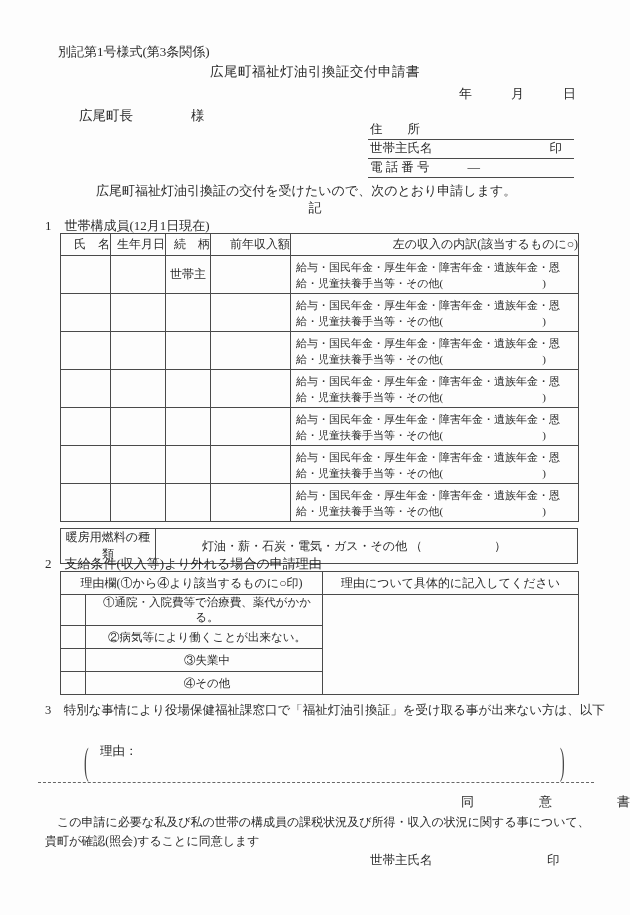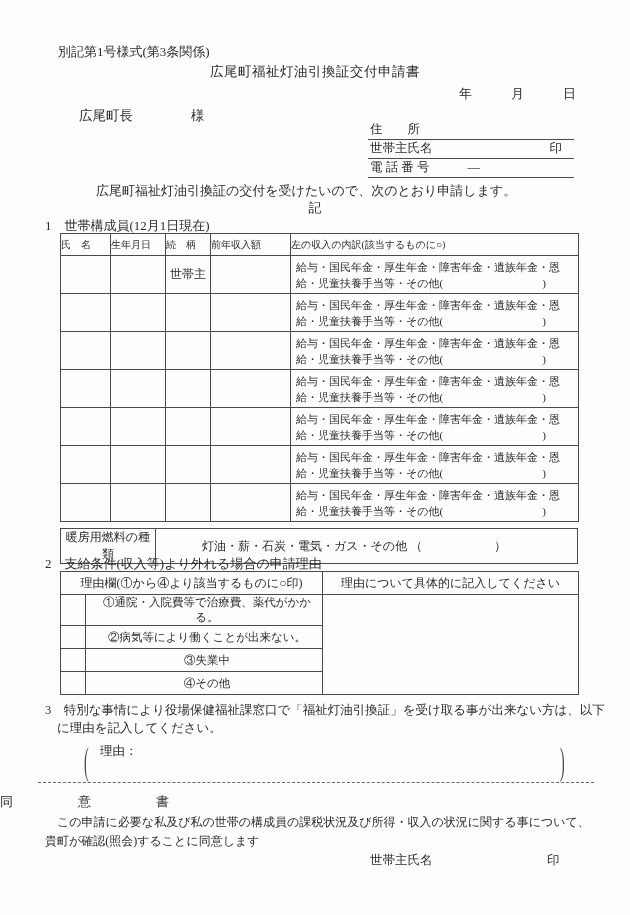--- a/index.html
+++ b/index.html
@@ -28,21 +28,21 @@
   .sec-heading { font-size:13px; }
   .s1-heading { top:217px; left:45px; }
   .s2-heading { top:555px; left:45px; }
   .s3-heading { top:701px; left:45px; line-height:18px; font-size:12.5px; }
   .s3-heading .line2 { margin-left:12px; }
 
   table { border-collapse:collapse; table-layout:fixed; }
   td, th { border:1px solid #4a4a4a; font-weight:normal; }
 
   .tbl1 { top:233px; left:60px; width:518px; }
-  .tbl1 th { height:22px; font-size:10px; text-align:left; }
+  .tbl1 th { height:22px; font-size:12px; text-align:right; }
   .tbl1 td { height:38px; }
   .cell-center { text-align:center; font-size:12px; }
   .cell-detail { font-size:11px; line-height:16px; padding:2px 5px; word-break:break-all; overflow:hidden; }
 
   .tbl-fuel { top:528px; left:60px; width:518px; }
   .tbl-fuel td { height:25px; font-size:12px; }
   .fuel-label { width:95px; text-align:center;margin-top:46px; }
   .fuel-options { padding-left:46px; }
 
   .tbl2 { top:571px; left:60px; width:518px; }
@@ -50,21 +50,21 @@
   .tbl2 td { height:23px; }
   .mark-cell { width:25px; }
   .reason-cell { font-size:11.5px; padding-left:6px;text-align:center; }
   .detail-entry { background:#fdfdfd; }
 
   .bracket { position:absolute; font-size:14px; color:#4a4a4a; transform:scaleY(2.7); transform-origin:top; }
   .reason-label { top:743px; left:100px; font-size:12.5px; }
 
   .dashed-sep { top:782px; left:38px; width:556px; border-top:1px dashed #666; }
 
-  .consent-title { top:793px; left:0; right:0; text-align:left; font-size:13px; }
+  .consent-title { top:793px; left:0; right:0; text-align:right; font-size:13px; }
   .consent-body { top:813px; left:45px; width:560px; font-size:12px; line-height:19px; }
   .consent-sign-label { top:852px; left:370px; font-size:12.5px; }
   .consent-sign-seal { top:852px; left:547px; font-size:12.5px; }
 </style>
 </head>
 <body>
 
 <div id="page">
 
   <div class="abs form-number">別記第1号様式(第3条関係)</div>
@@ -199,21 +199,20 @@
     </tr>
     <tr>
       <td class="mark-cell"></td>
       <td class="reason-cell">④その他</td>
     </tr>
   </tbody>
     </table>
 
   <div class="abs s3-heading">
     <div>3　特別な事情により役場保健福祉課窓口で「福祉灯油引換証」を受け取る事が出来ない方は、以下</div>
-    <div class="line2">に理由を記入してください。</div>
   </div>
 
   <span class="bracket" style="top:742px; left:84px;">(</span>
   <div class="abs reason-label">理由：</div>
   <span class="bracket" style="top:742px; left:560px;">)</span>
 
   <div class="abs dashed-sep"></div>
 
   <div class="abs consent-title">同　　　　　意　　　　　書</div>
   <div class="abs consent-body">

